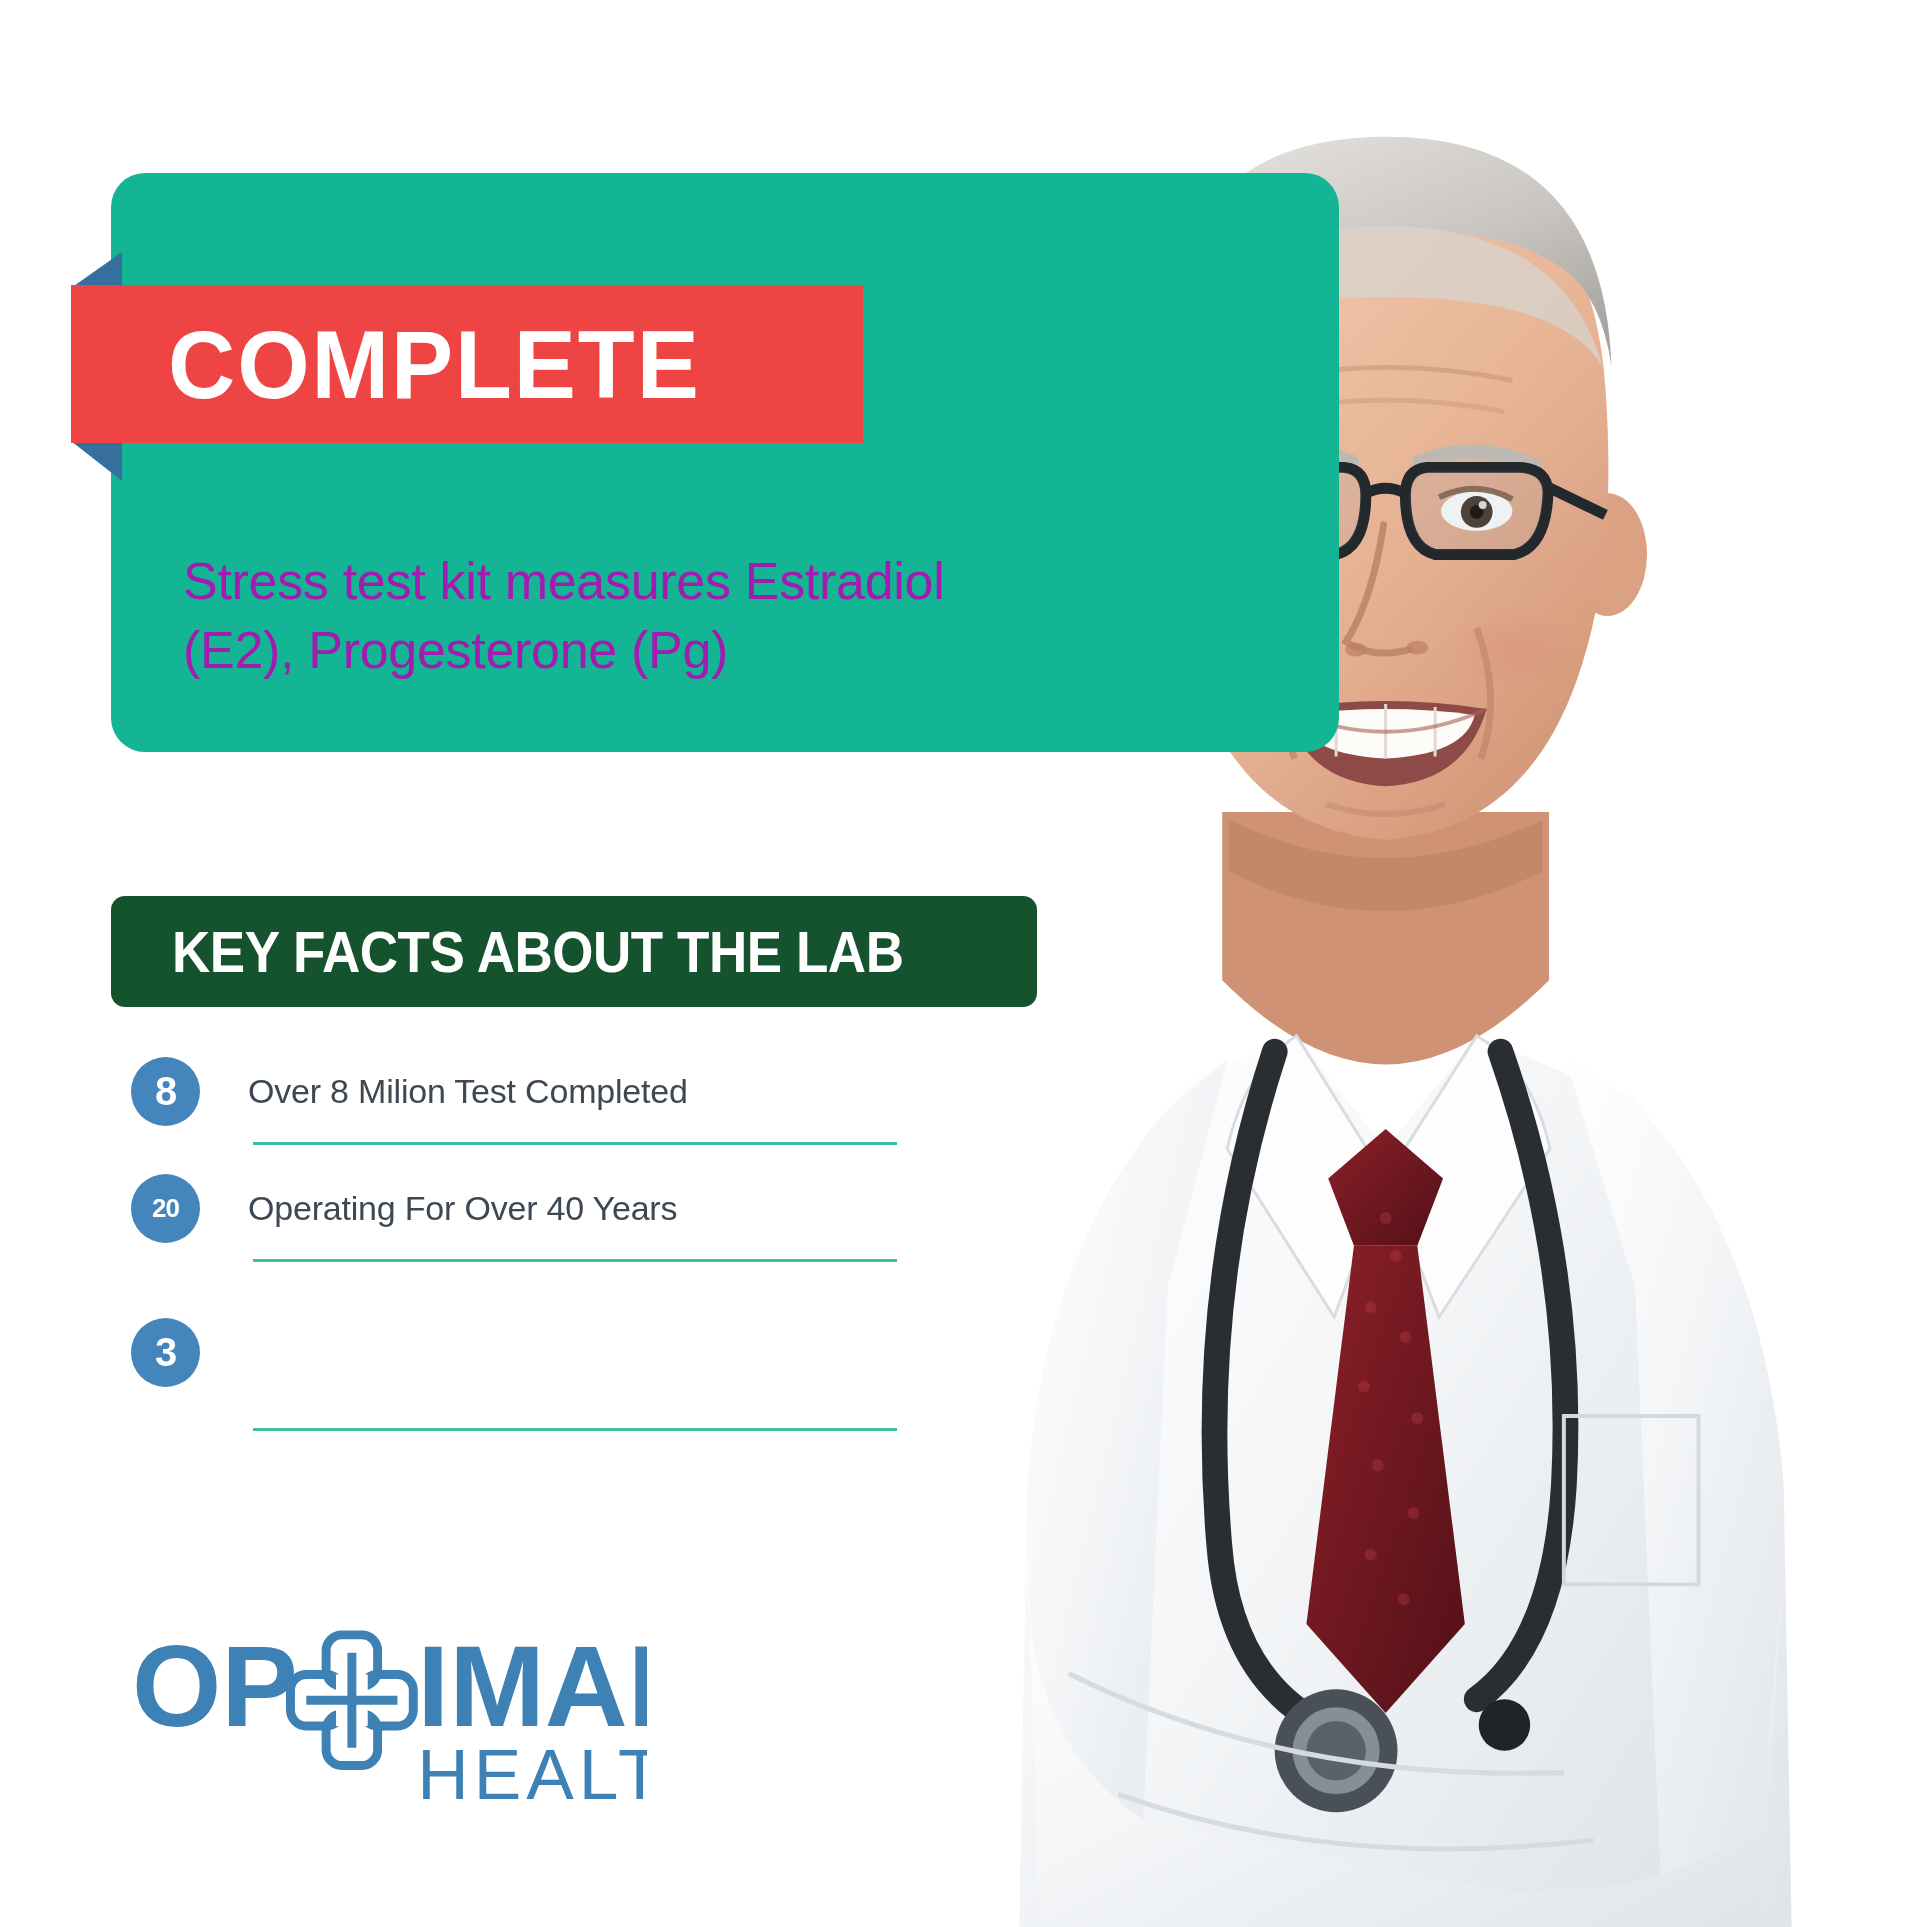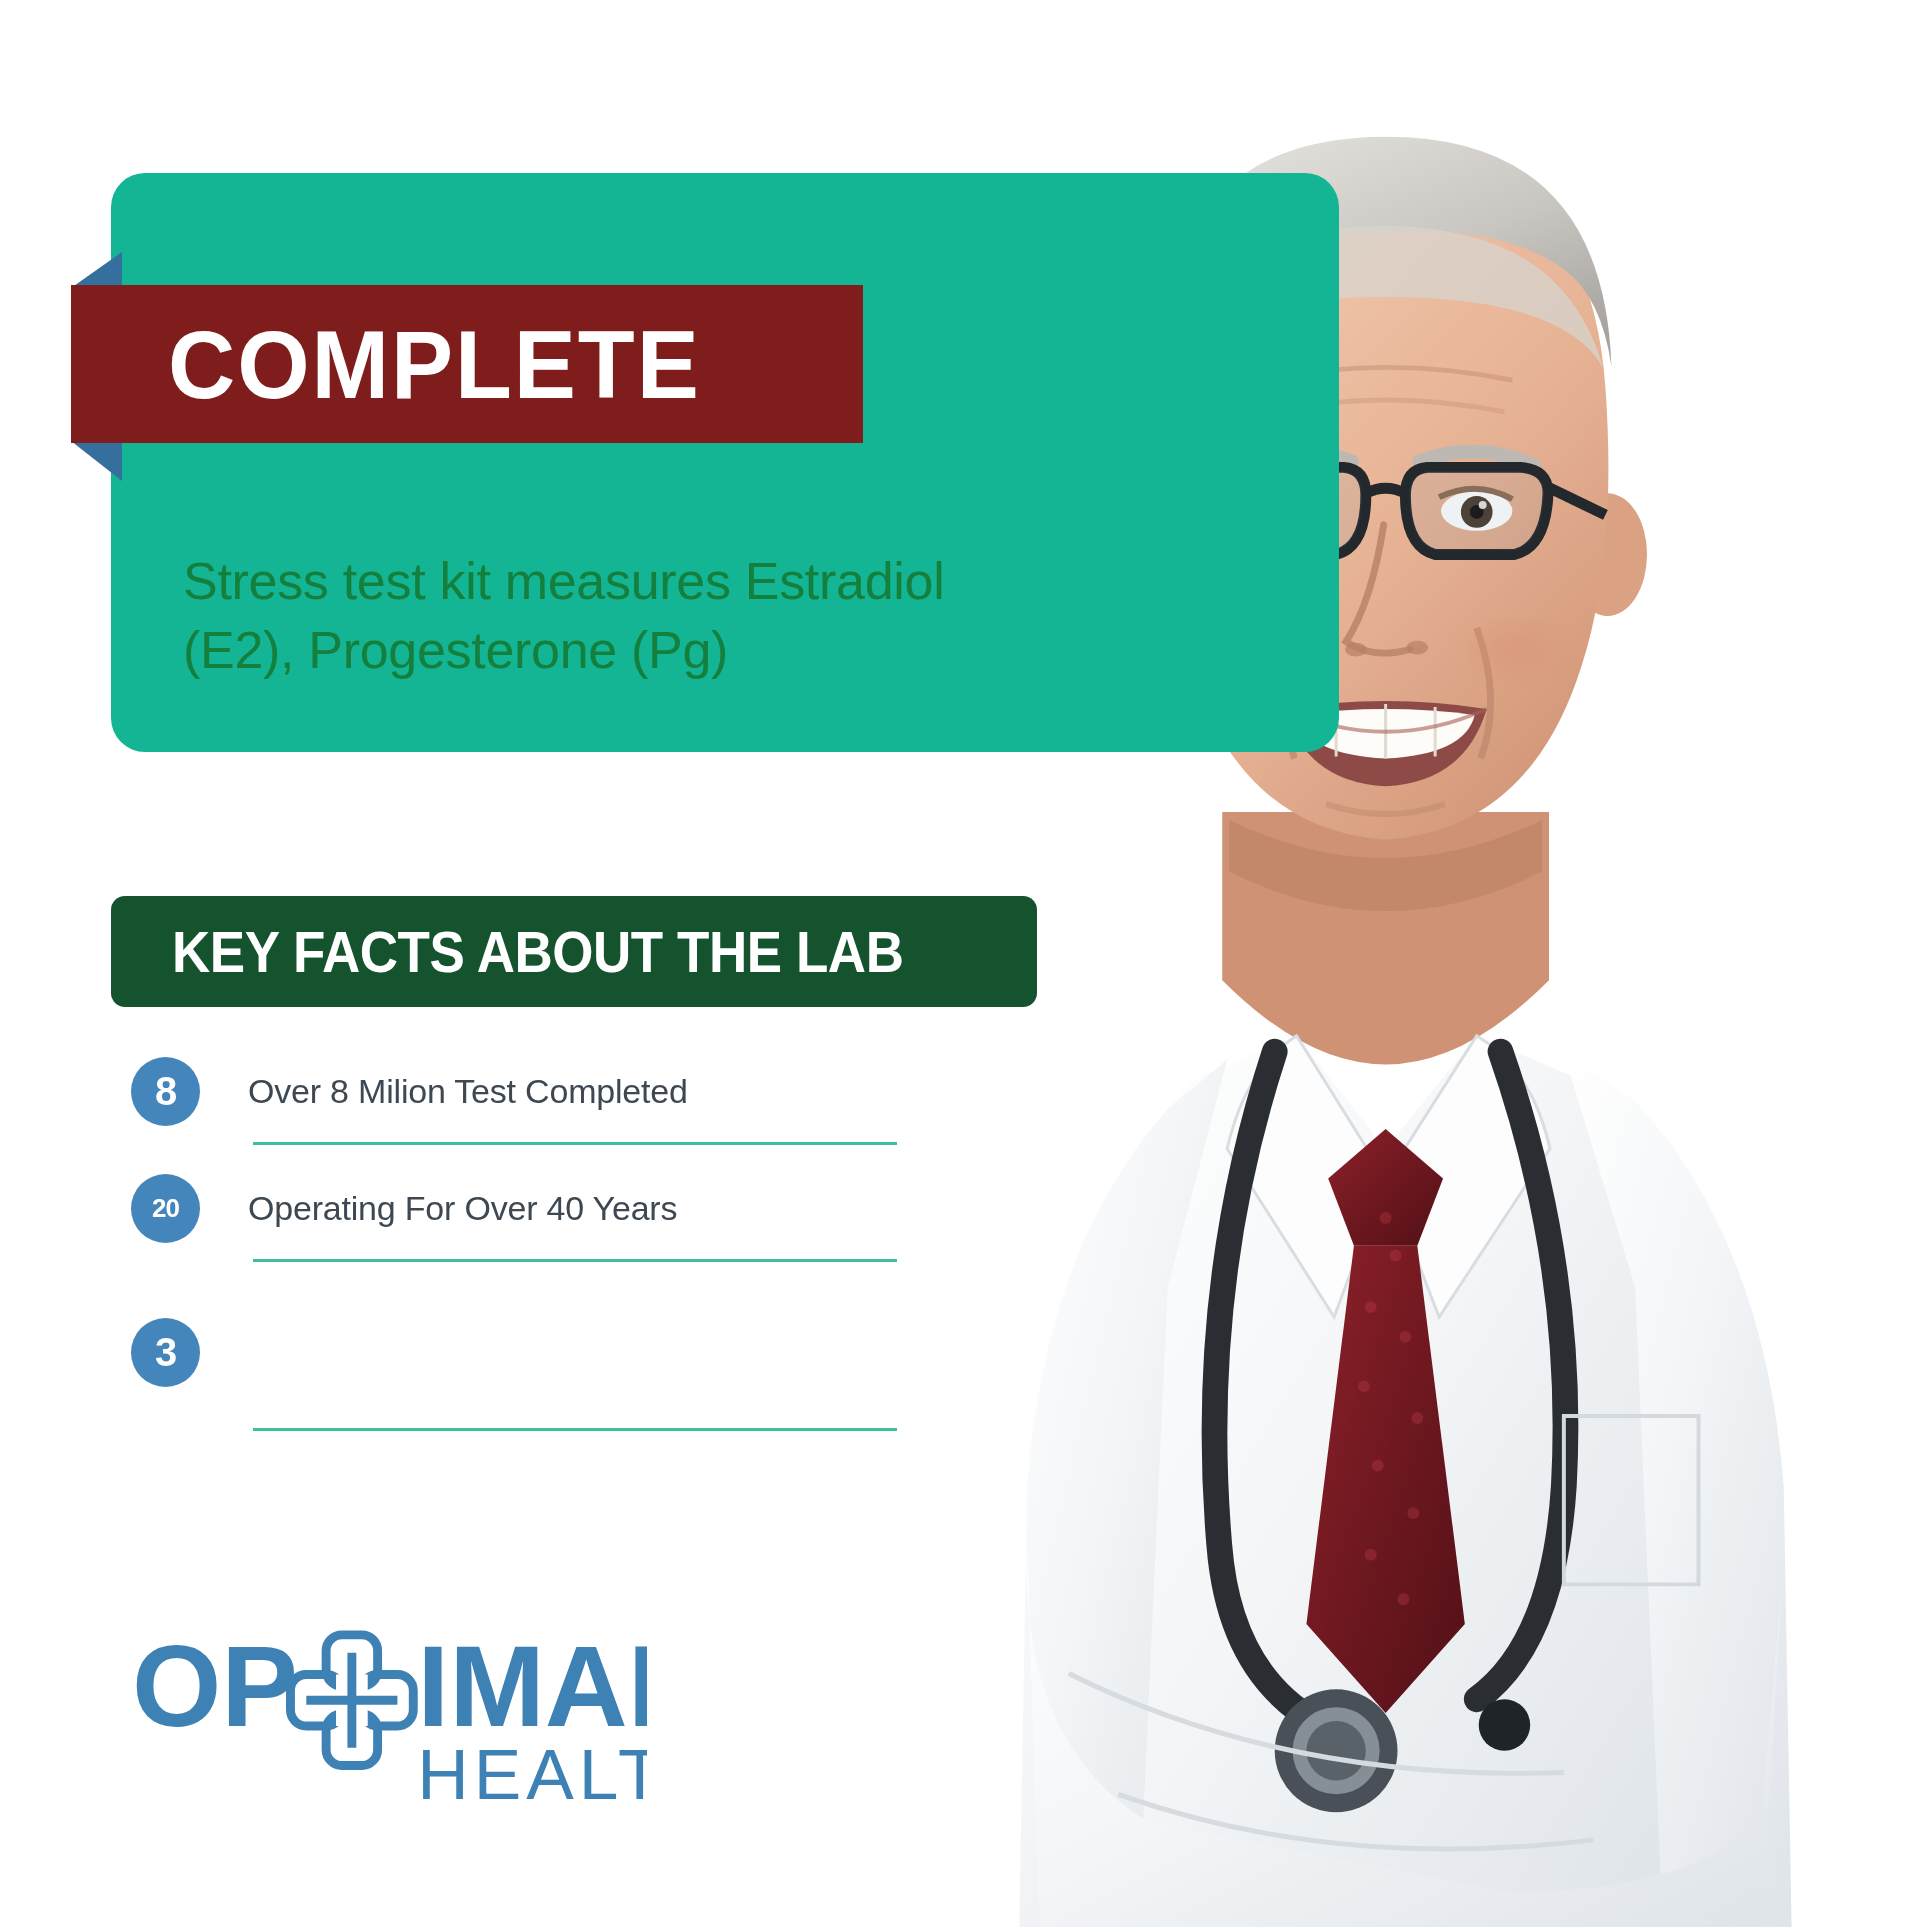--- a/index.html
+++ b/index.html
@@ -41,41 +41,41 @@
     position:absolute;
     left:71px; top:441px;
     width:51px; height:40px;
     background:#356F9E;
     clip-path:polygon(0 0,100% 0,100% 100%);
   }
   #complete-ribbon{
     position:absolute;
     left:71px; top:285px;
     width:792px; height:158px;
-    background:#7f1d1d;
+    background:#ef4444;
     display:flex;
     align-items:center;
   }
   #complete-label{
     color:#ffffff;
     font-size:97px;
     font-weight:bold;
     letter-spacing:2px;
     line-height:1;
     margin-left:97px;
     font-stretch:condensed;
     transform:scaleX(0.96);
     transform-origin:left center;
   }
 
   #hero-desc{
     position:absolute;
     left:183px; top:495px;
     width:871px;
-    color:#15803d;
+    color:#a21caf;
     font-size:52px;
     line-height:1.32;
     font-weight:400;
     letter-spacing:-0.3px;
   }
 
   
   #key-facts-banner{
     position:absolute;
     left:111px; top:896px;

